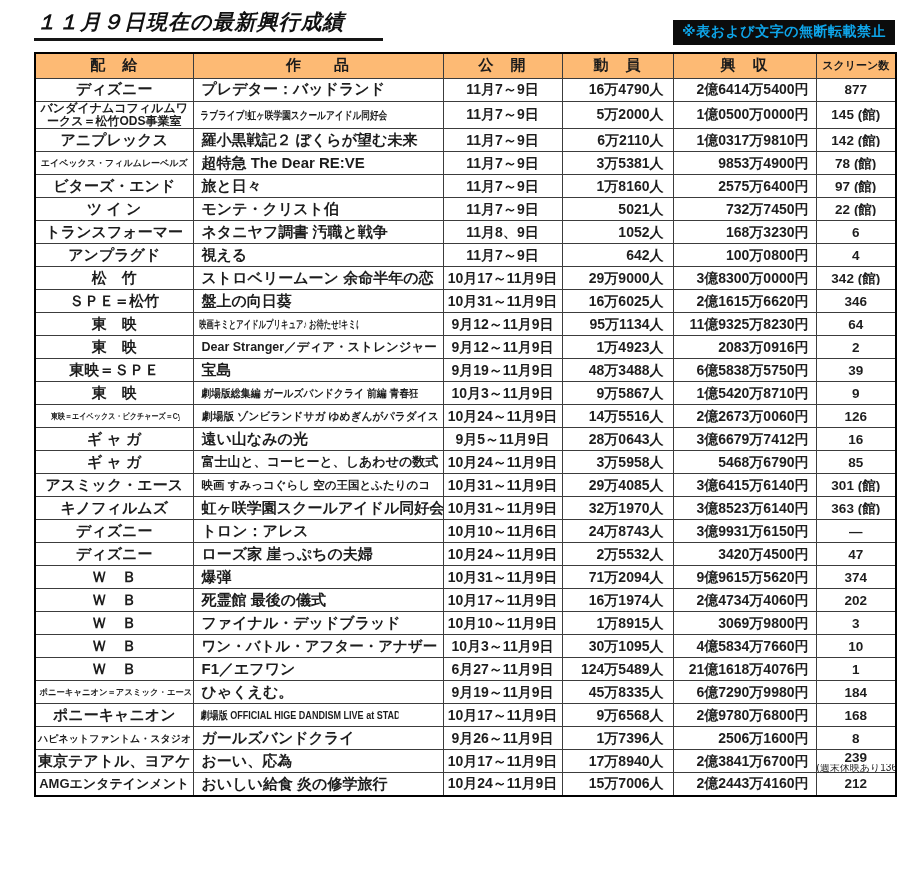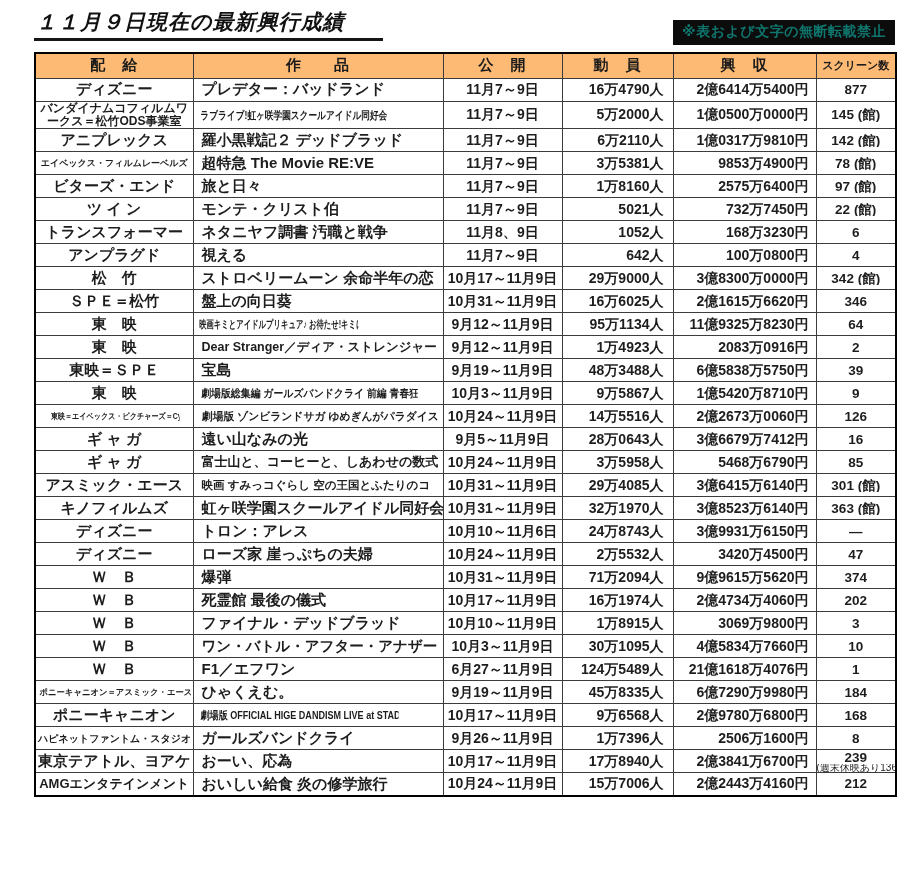--- a/index.html
+++ b/index.html
@@ -5,21 +5,21 @@
   html,body { margin:0; padding:0; background:#ffffff; }
   body { width:900px; height:872px; overflow:hidden;
          font-family:"Liberation Sans","DejaVu Sans",sans-serif; color:#1b1b1b; }
   .page { position:relative; padding:6px 4px 0 34px; }
 
   .topbar { width:861px; display:flex; justify-content:space-between;
             align-items:flex-start; margin-bottom:7px; }
   .title { font-size:21px; font-weight:bold; font-style:italic;
            color:#111; letter-spacing:1px;
            border-bottom:3px solid #161616; padding:2px 38px 2px 2px; }
-  .notice { margin-top:14px; background:#0c0c0c; color:#0f766e;
+  .notice { margin-top:14px; background:#0c0c0c; color:#0ea5e9;
             font-weight:bold; font-size:14px; letter-spacing:0.5px;
             padding:3px 9px 4px 9px; }
 
   table { border-collapse:collapse; table-layout:fixed; width:861px;
           border:2px solid #000; }
   th, td { border:1px solid #3c3c3c; padding:0; overflow:hidden; }
   thead tr { height:25px; }
   thead th { background:#fdba74; }
   .hcell { font-size:15px; font-weight:bold; text-align:center;
            white-space:pre; letter-spacing:1px; color:#1b1b1b; }
@@ -121,42 +121,42 @@
     <td class="c-scr">
             <div class="cell autofit scr-main">145 (館)</div>
           </td>
   </tr>
 
   <tr>
     <td class="c-dist">
             <div class="cell autofit">アニプレックス</div>
           </td>
     <td class="c-title">
-            <div class="cell autofit">羅小黒戦記２ デッドブラッド</div>
+            <div class="cell autofit">羅小黒戦記２ ぼくらが望む未来</div>
           </td>
     <td class="c-period">
             <div class="cell autofit">11月7～9日</div>
           </td>
     <td class="c-att">
             <div class="cell autofit">6万2110人</div>
           </td>
     <td class="c-rev">
             <div class="cell autofit">1億0317万9810円</div>
           </td>
     <td class="c-scr">
             <div class="cell autofit scr-main">142 (館)</div>
           </td>
   </tr>
 
   <tr>
     <td class="c-dist">
             <div class="cell autofit" style="font-size: 9px;">エイベックス・フィルムレーベルズ</div>
           </td>
     <td class="c-title">
-            <div class="cell autofit">超特急 The Movie RE:VE</div>
+            <div class="cell autofit">超特急 The Dear RE:VE</div>
           </td>
     <td class="c-period">
             <div class="cell autofit">11月7～9日</div>
           </td>
     <td class="c-att">
             <div class="cell autofit">3万5381人</div>
           </td>
     <td class="c-rev">
             <div class="cell autofit">9853万4900円</div>
           </td>

